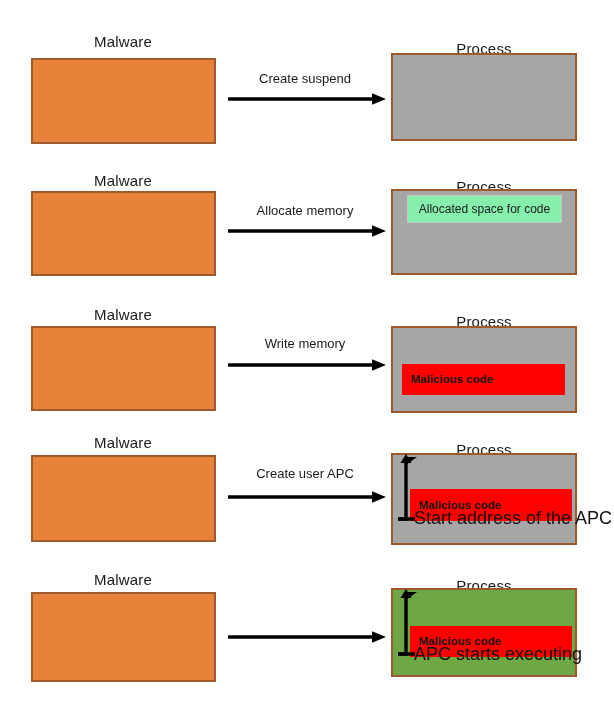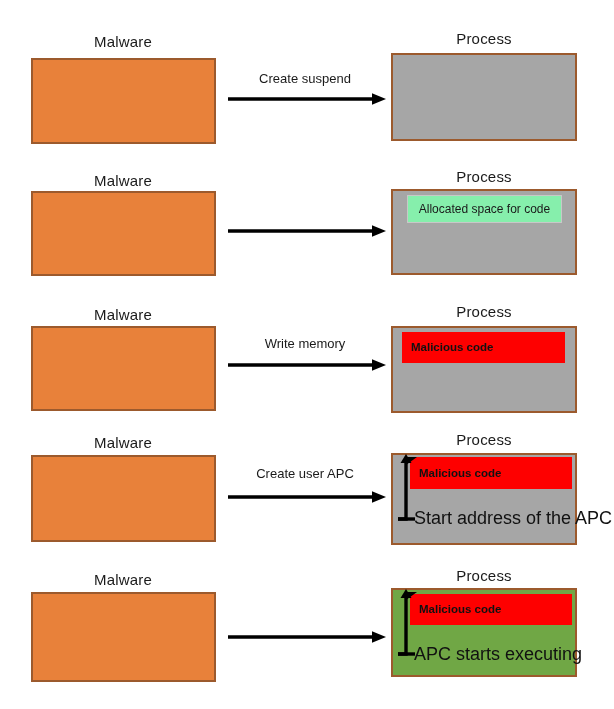--- a/index.html
+++ b/index.html
@@ -32,21 +32,21 @@
   .caption {
     position: absolute;
     font-size: 15px;
     color: #1a1a1a;
     text-align: center;
     letter-spacing: 0.2px;
     white-space: nowrap;
     line-height: 17px;
   }
   .caption.left  { left: 30px;  width: 186px; }
-  .caption.right { left: 391px; width: 186px; }
+  .caption.right { left: 391px; width: 186px; margin-top: 10px; }
 
   
   .box {
     position: absolute;
     box-sizing: border-box;
     border: 2px solid #9c5a2d;
   }
   .box.malware {
     left: 31px;
     width: 185px;
@@ -78,20 +78,21 @@
     border: 1px solid #c8c8c8;
     justify-content: center;
     padding-left: 0;
     font-size: 12px;
   }
   .inner.malicious {
     background: #fe0000;
     font-weight: bold;
     font-size: 11.5px;
     color: #111111;
+    margin-top: 32px;
   }
 
   
   .conn-label {
     position: absolute;
     font-size: 13px;
     color: #1a1a1a;
     text-align: center;
     white-space: nowrap;
     line-height: 15px;
@@ -136,20 +137,21 @@
 
   <div class="row" style="top:135px;height:142px;">
     <div class="caption left" style="top:37px;">Malware</div>
     <div class="box malware" style="top:56px;height:85px;"></div>
 
     <div class="caption right" style="top:33px;">Process</div>
     <div class="box process" style="top:54px;height:86px;">
       <div class="inner allocated" style="left:14px;top:4px;width:155px;height:28px;">Allocated space for code</div>
     </div>
 
+    <div class="conn-label" style="top:68px;">Allocate memory</div>
     <svg class="arrow-svg" style="top:89px;" width="160" height="14" viewBox="0 0 160 14">
       <line x1="0" y1="7" x2="146" y2="7" stroke="#000000" stroke-width="3.4"></line>
       <polygon points="144,1.2 158,7 144,12.8" fill="#000000"></polygon>
     </svg>
   </div>
 
   <div class="row" style="top:270px;height:142px;">
     <div class="caption left" style="top:36px;">Malware</div>
     <div class="box malware" style="top:56px;height:85px;"></div>
 

